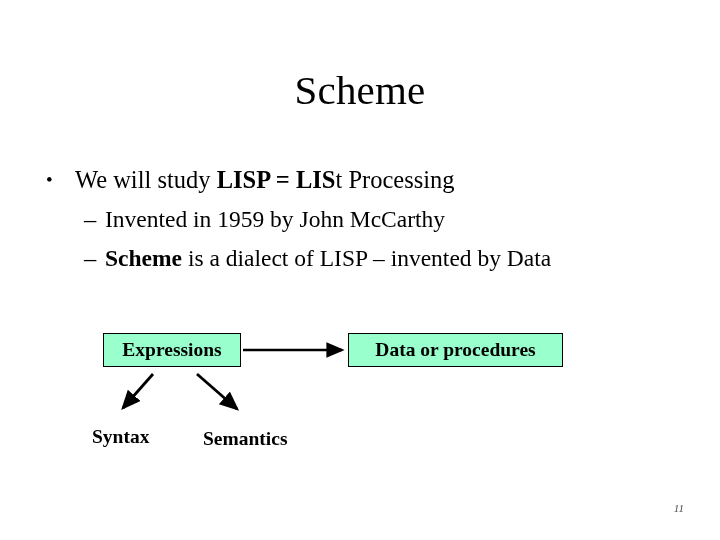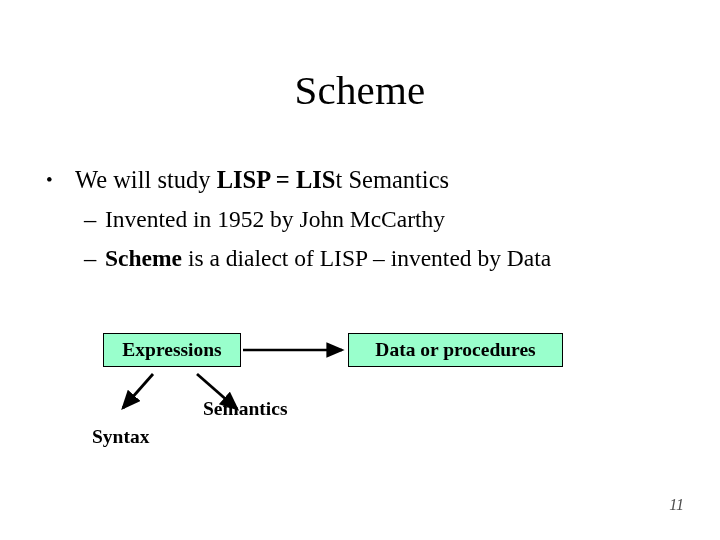--- a/index.html
+++ b/index.html
@@ -122,60 +122,60 @@
     font-weight: bold;
     font-size: 19.5px;
     white-space: nowrap;
   }
   .label-syntax {
     left: 92px;
     top: 426px;
   }
   .label-semantics {
     left: 203px;
-    top: 398px;
+    top: 428px;
   }
 
   .arrows {
     position: absolute;
     left: 0;
     top: 0;
     width: 720px;
     height: 540px;
   }
 
   
   .page-number {
     position: absolute;
     right: 28px;
     bottom: 26px;
-    font-size: 16px;
+    font-size: 11px;
     color: #4d4d4d;
     font-style: italic;
   }
 </style>
 </head>
 <body>
 
 <div class="slide">
 
   <div class="slide-title">Scheme</div>
 
   <div class="body-block">
 
     <div class="bullet-row bullet-l1">
       <span class="bullet-marker">•</span>
-      <span class="bullet-text"><span>We will study </span><b>LISP = LIS</b><span>t Semantics</span></span>
+      <span class="bullet-text"><span>We will study </span><b>LISP = LIS</b><span>t Processing</span></span>
     </div>
 
     <div class="sub-rows">
 
       <div class="bullet-row bullet-l2">
         <span class="bullet-marker">–</span>
-        <span class="bullet-text">Invented in 1952 by John McCarthy</span>
+        <span class="bullet-text">Invented in 1959 by John McCarthy</span>
       </div>
 
       <div class="bullet-row bullet-l2">
         <span class="bullet-marker">–</span>
         <span class="bullet-text"><b>Scheme</b><span> is a dialect of LISP – invented by Data</span></span>
       </div>
 
 
     </div>
   </div>

